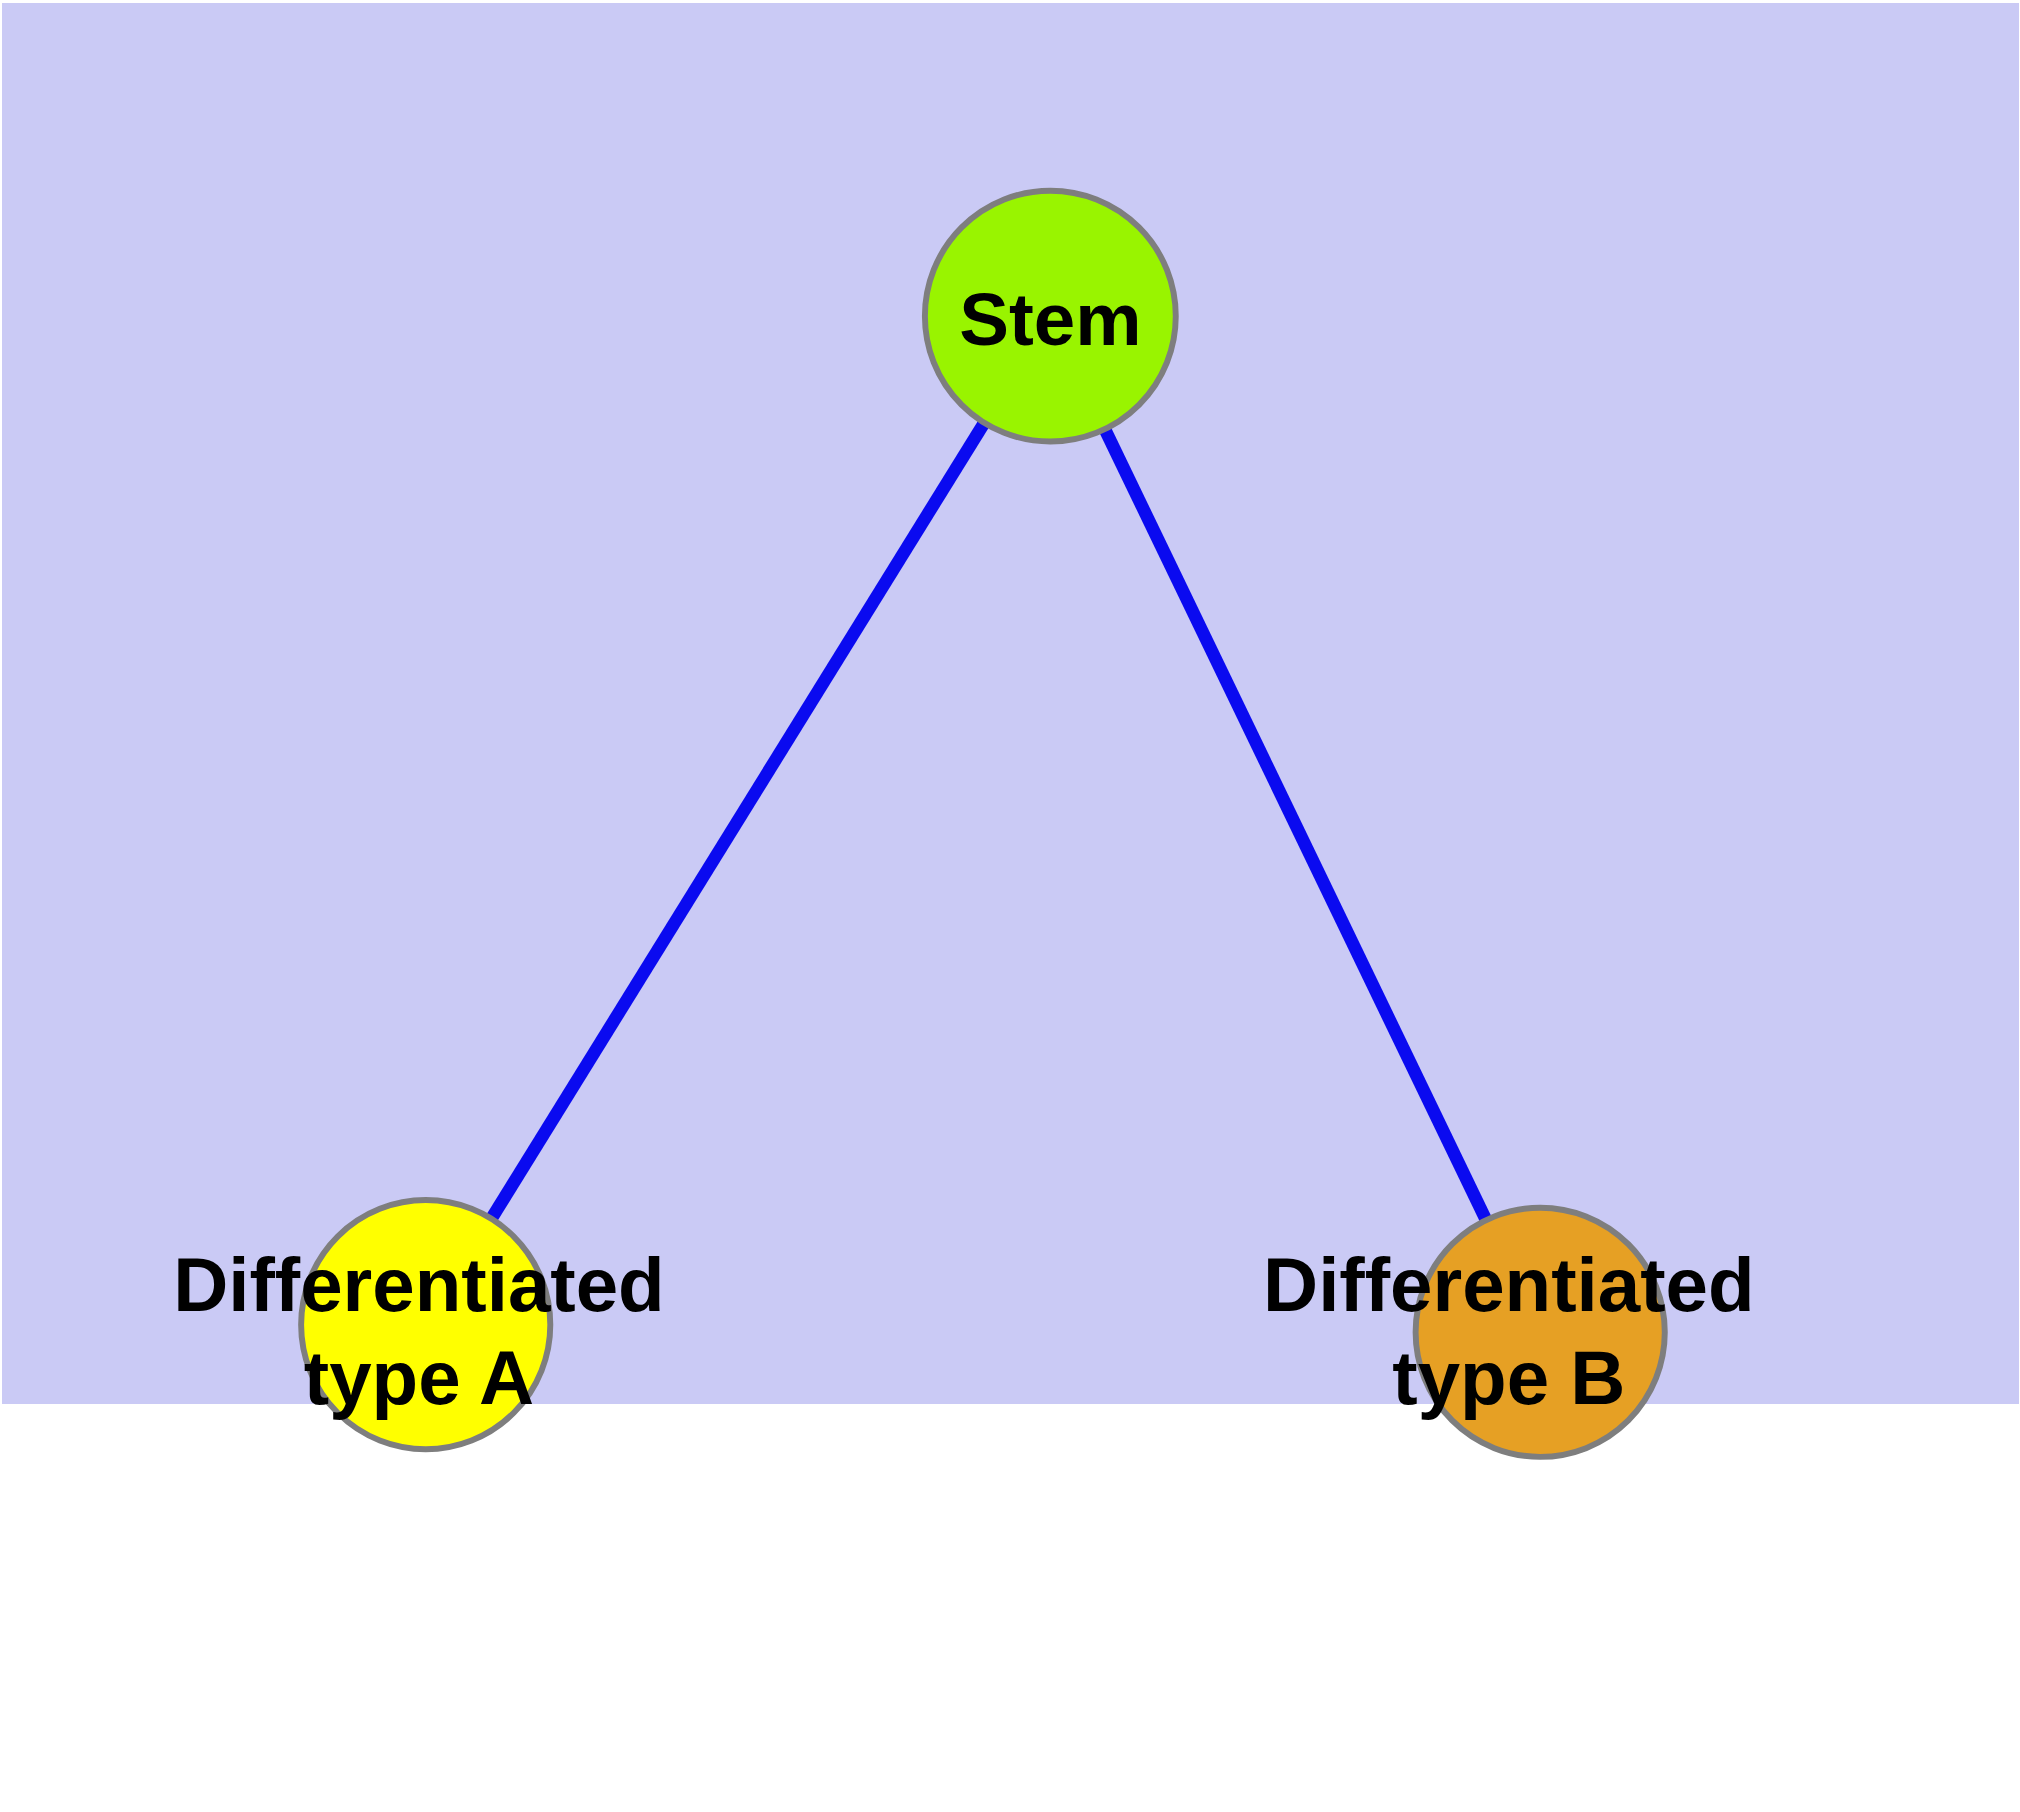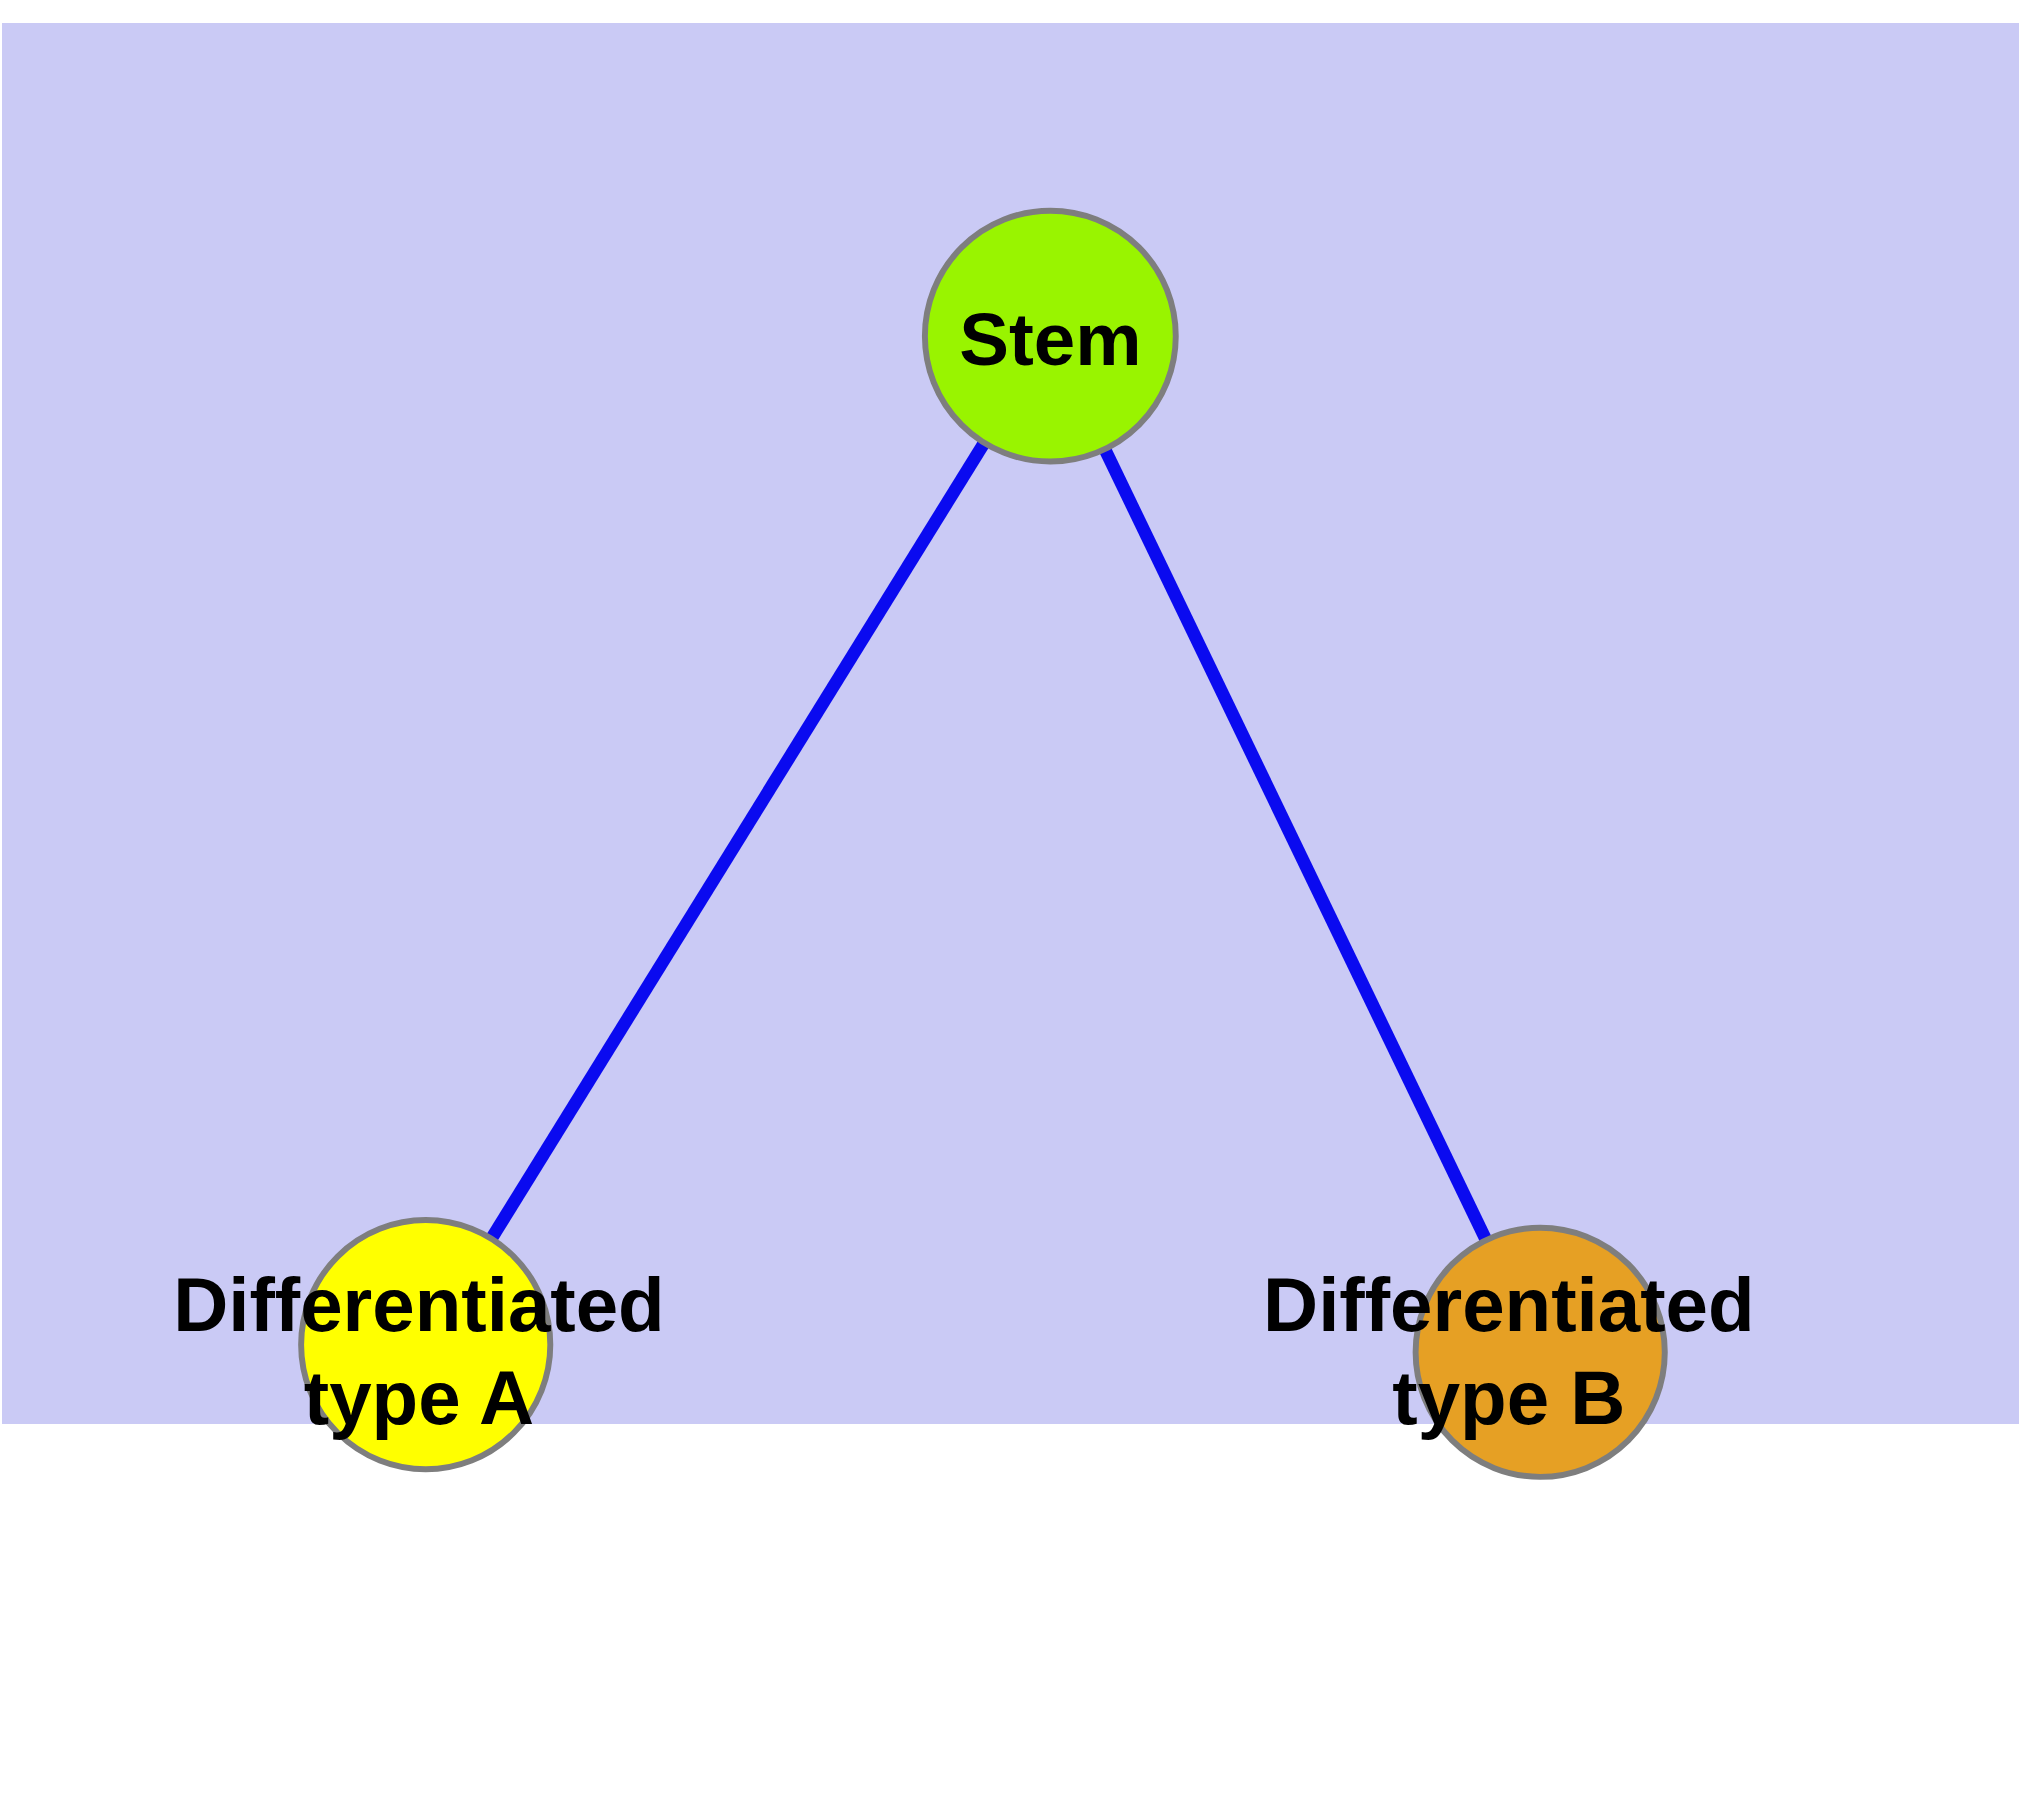--- a/index.html
+++ b/index.html
@@ -9,21 +9,20 @@
     height: 1812px;
     background: #ffffff;
     font-family: "Liberation Sans", sans-serif;
   }
   .plot-frame {
     position: absolute;
     left: 0; top: 0;
     width: 2021px;
     height: 1404px;
     background: #ffffff;
-    margin-top: 20px;
   }
   .plot-canvas {
     position: absolute;
     left: 1.7px;
     top: 2.5px;
     right: 2.5px;
     bottom: 0;
     background: #CACAF5;
   }
   svg.graph {

